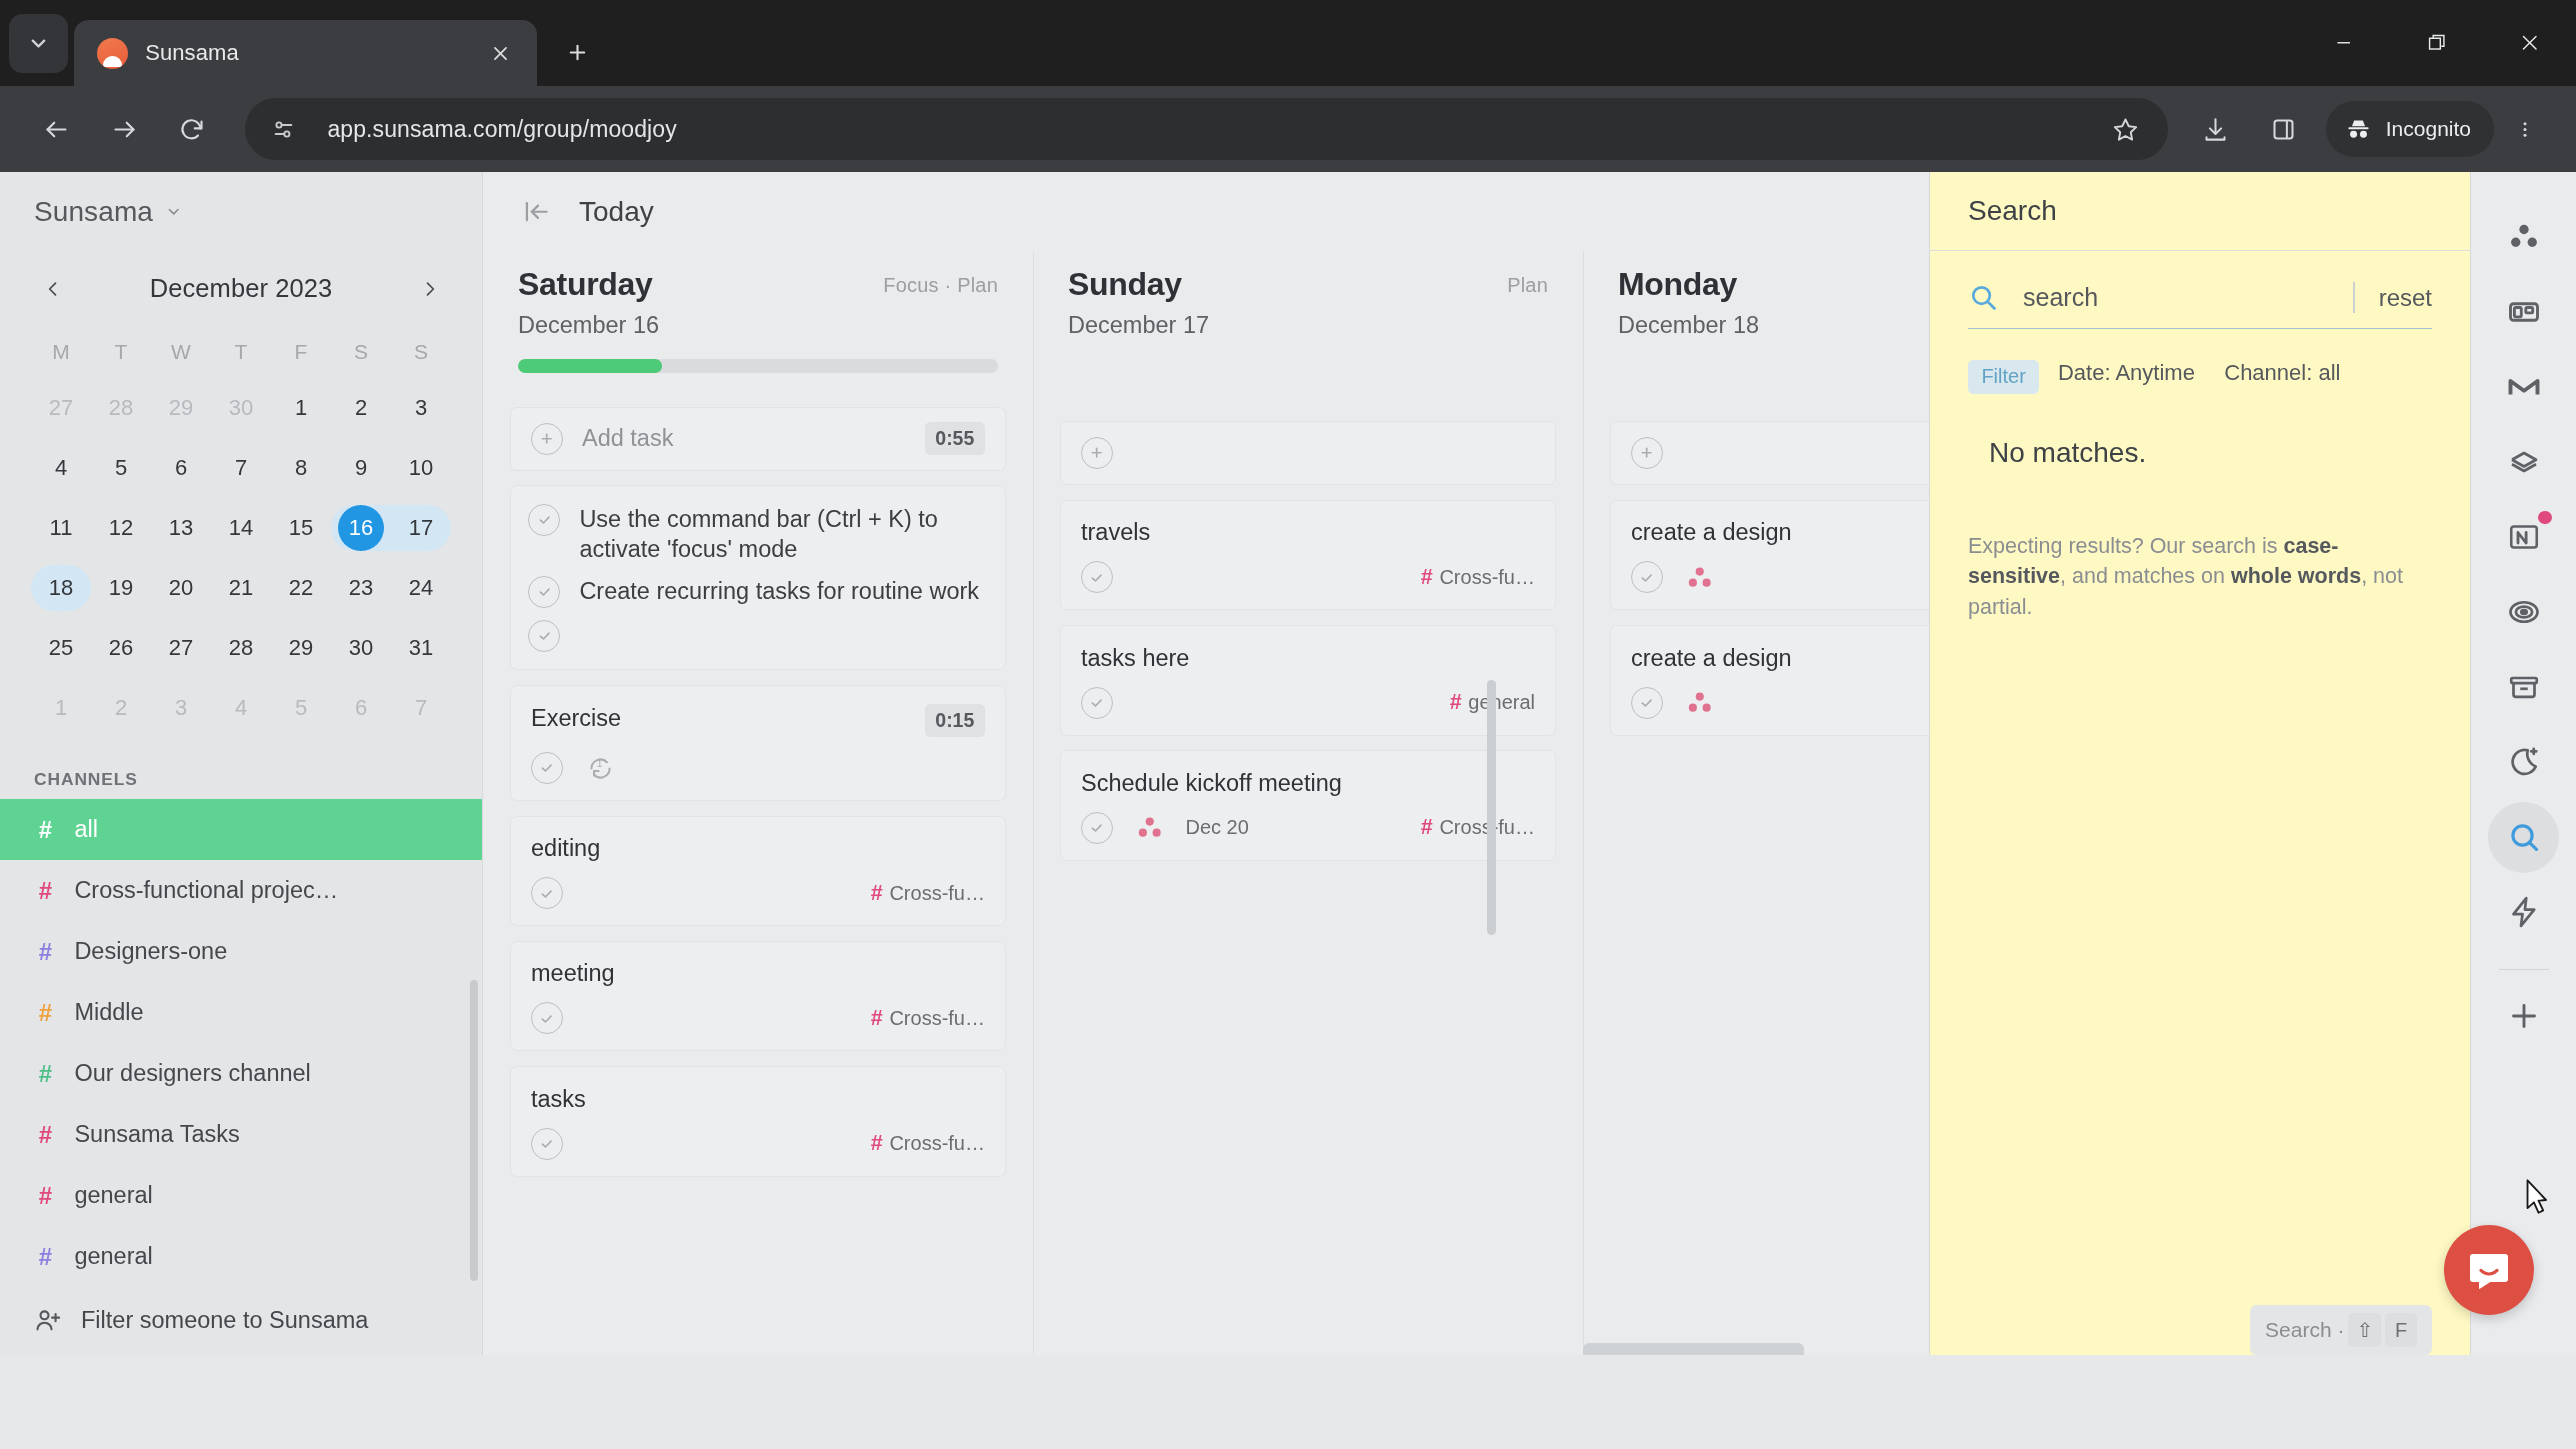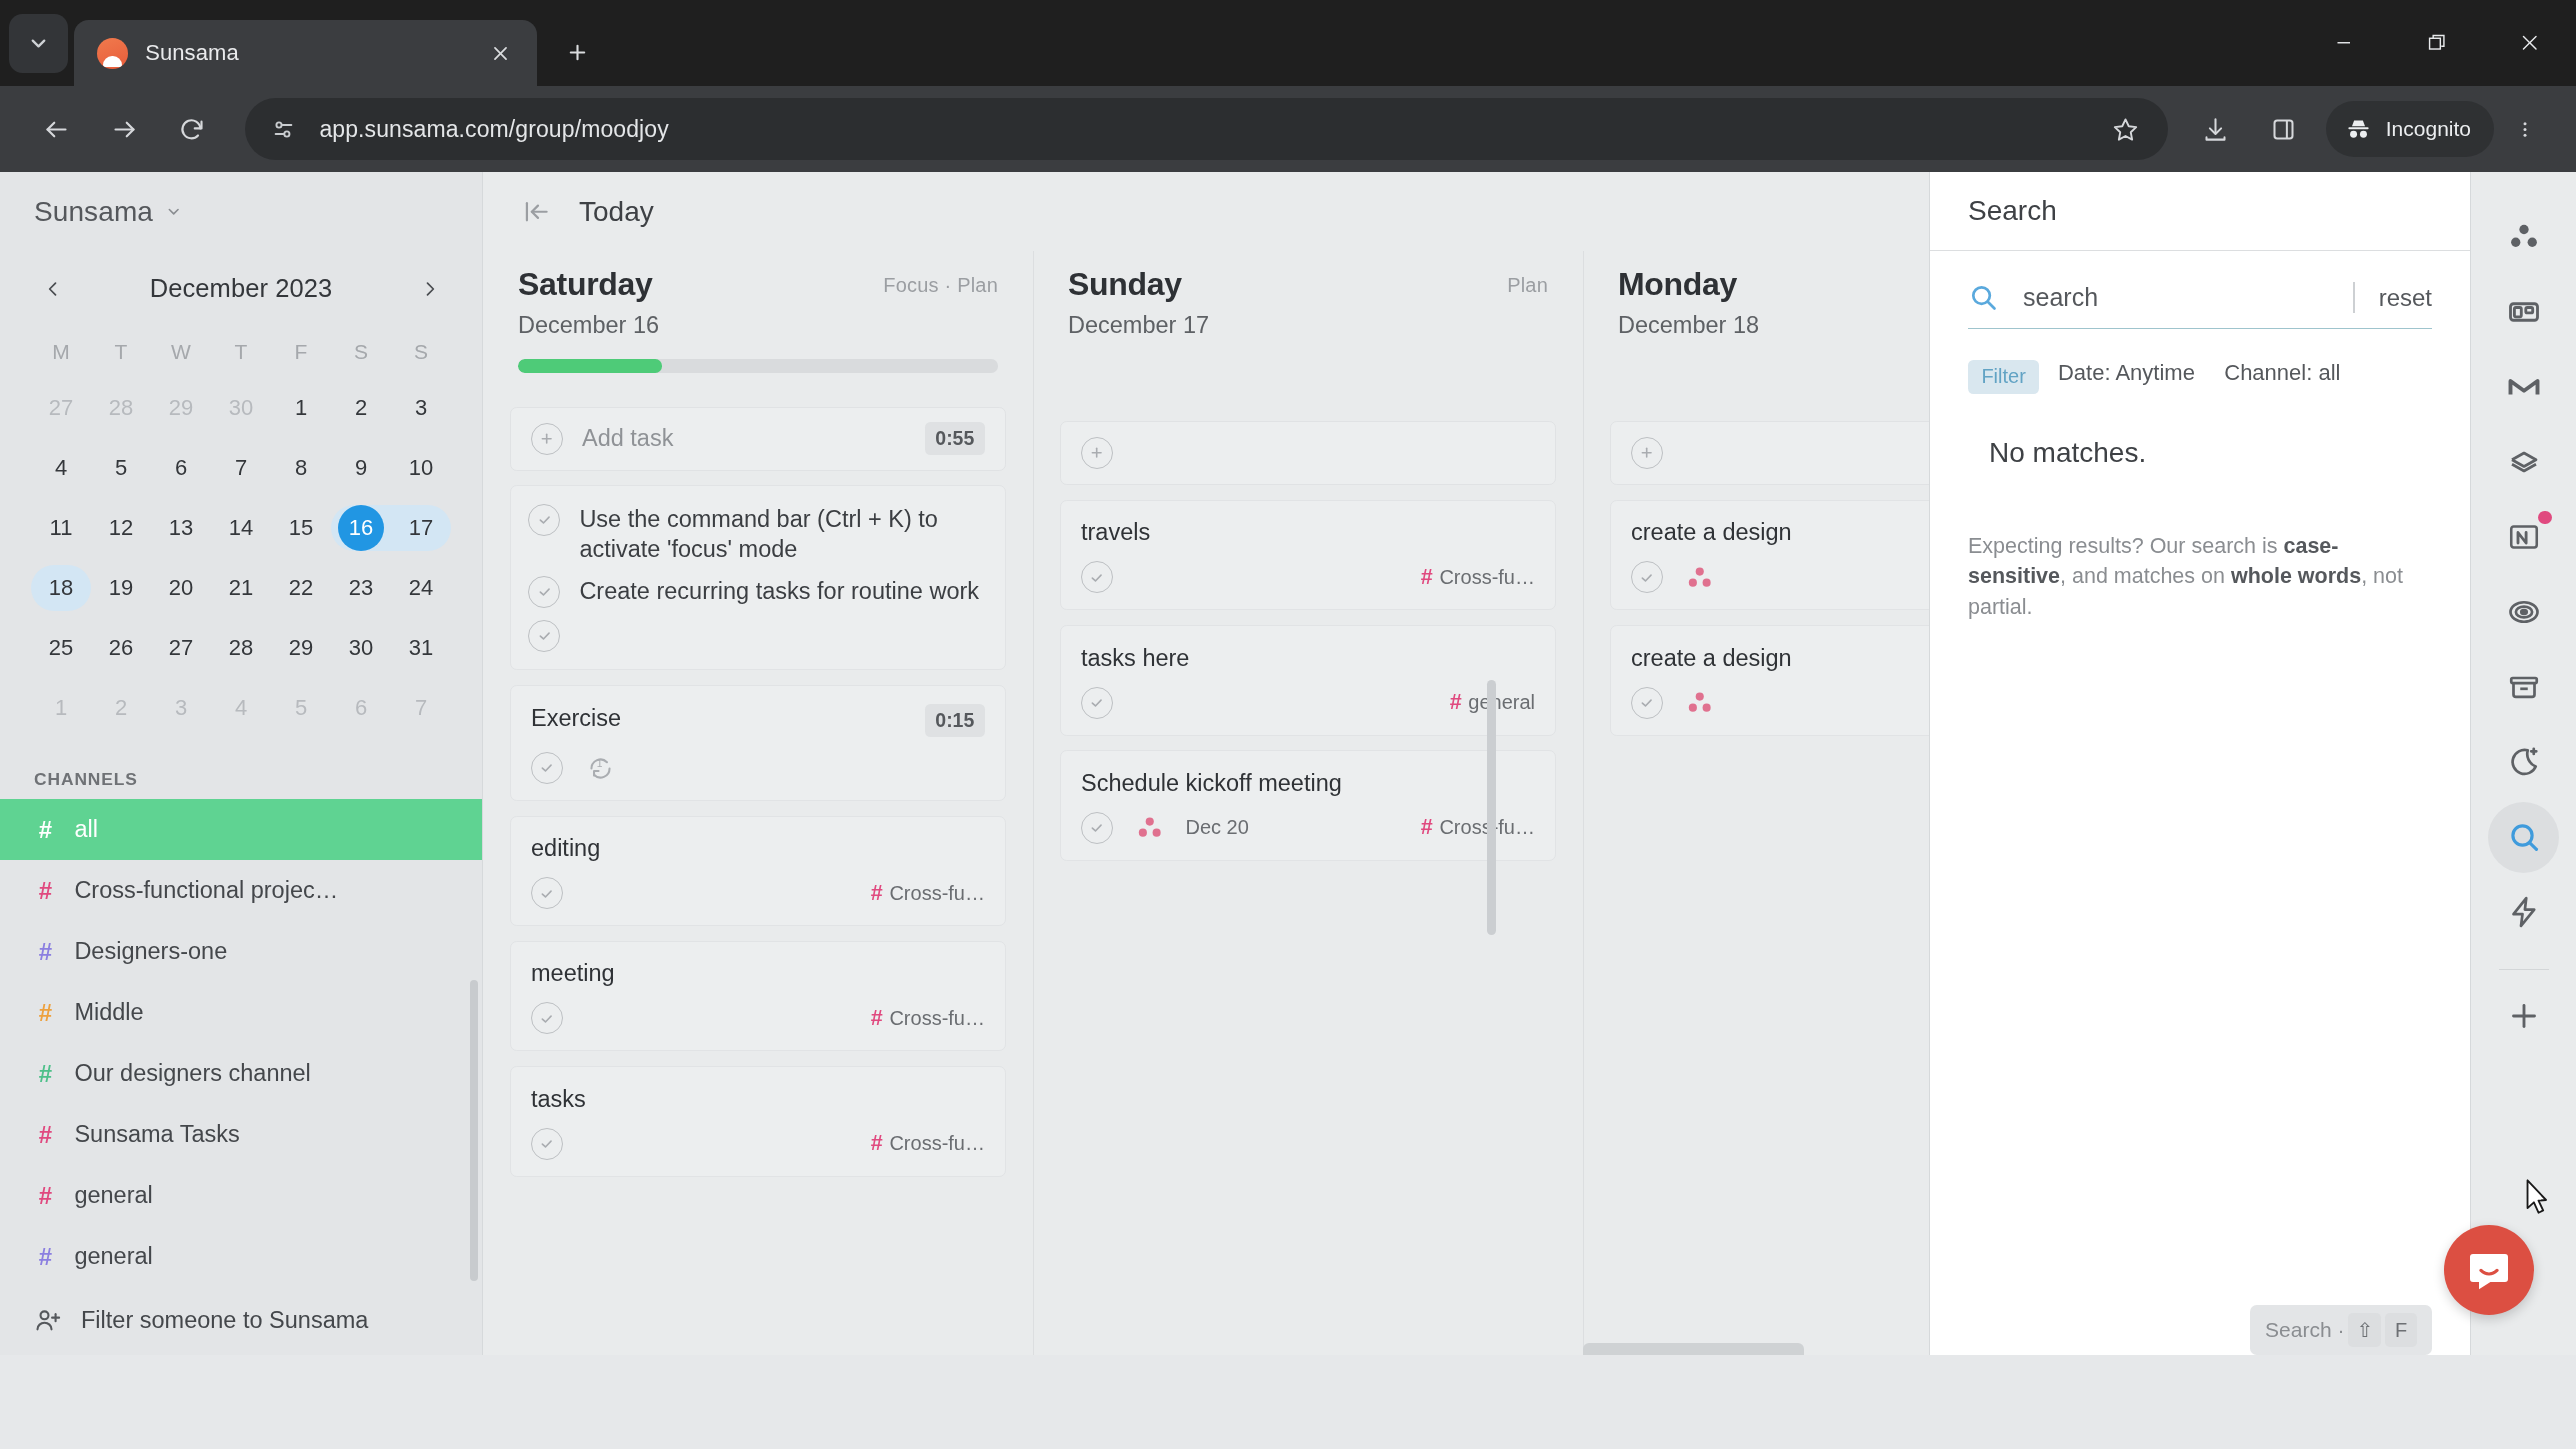--- a/index.html
+++ b/index.html
@@ -46,21 +46,21 @@
   .wc svg { width:21.5px; height:21.5px; }
 
   .toolbar {
     height:86px; background:#3b3d40; display:flex; align-items:center;
     padding:0 24px; gap:4px; flex:none;
   }
   .tb-icon { width:64px; height:64px; display:flex; align-items:center; justify-content:center; color:#d6d8db; border-radius:50%; }
   .tb-icon svg { width:27px; height:27px; }
   .omnibox {
     flex:1; height:62px; background:#2c2e30; border-radius:31px; margin:0 12px 0 17.4px;
-    display:flex; align-items:center; padding:0 23px; gap:20px;
+    display:flex; align-items:center; padding:0 23px; gap:28px;
   }
   .omni-shield { width:31px; height:31px; color:#c9cccf; display:flex; align-items:center; justify-content:center; flex:none; }
   .omni-shield svg { width:27px; height:27px; }
   .omni-url { color:#e4e6e8; font-size:23px; letter-spacing:0.1px; flex:1; white-space:nowrap; overflow:hidden; }
   .omni-star { width:38px; height:38px; color:#d6d8db; display:flex; align-items:center; justify-content:center; flex:none;}
   .omni-star svg{ width:27px; height:27px; }
   .incognito-pill {
     height:56px; border-radius:28px; background:#2f3133; display:flex; align-items:center;
     gap:13.4px; padding:0 23px 0 19px; color:#eceef0; font-size:21px; margin-left:6.7px;
   }
@@ -177,21 +177,21 @@
   .recur svg { width:31px; height:31px; }
   .asana-dots { width:29.5px; height:29.5px; flex:none; }
   .card-head-row { display:flex; align-items:flex-start; }
   .card-head-row .card-title { flex:1; }
 
   .board-scroll { position:absolute; left:1004px; top:429px; width:9.4px; height:255px; background:#cbced1; border-radius:4.7px; }
   .hbar { position:absolute; left:1100px; bottom:0; width:221px; height:12px; background:#cfd2d4; border-radius:6px 6px 0 0; }
 
   
   .searchpanel {
-    width:541px; flex:none; background:#ffffff; border-left:0.7px solid #d6d9db;
+    width:541px; flex:none; background:#fef9c3; border-left:0.7px solid #d6d9db;
     display:flex; flex-direction:column; position:relative;
   }
   .sp-head { height:79px; display:flex; align-items:center; padding:0 38px; border-bottom:0.7px solid #dcdee0; flex:none; }
   .sp-title { font-size:28px; color:#3e4145; }
   .sp-body { padding:31px 38px 0 38px; flex:1; position:relative; }
   .sp-searchrow { display:flex; align-items:center; border-bottom:1.3px solid #9fc4cd; padding-bottom:14.8px; gap:24px; }
   .sp-mag { color:#5aa9dd; display:flex; align-items:center; flex:none; }
   .sp-mag svg { width:31px; height:31px; }
   .sp-input { font-size:25px; color:#55585c; flex:1; }
   .sp-divider { width:1.3px; height:31px; background:#cdd0d3; }

